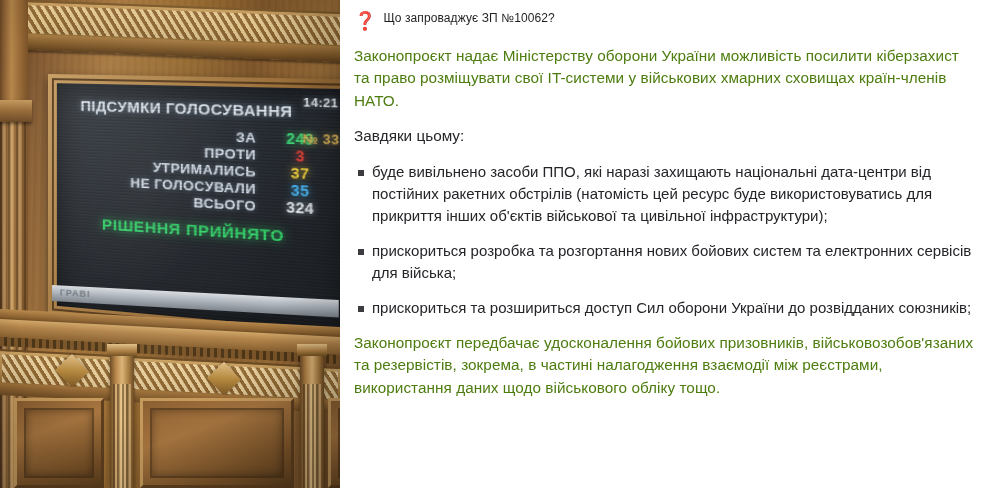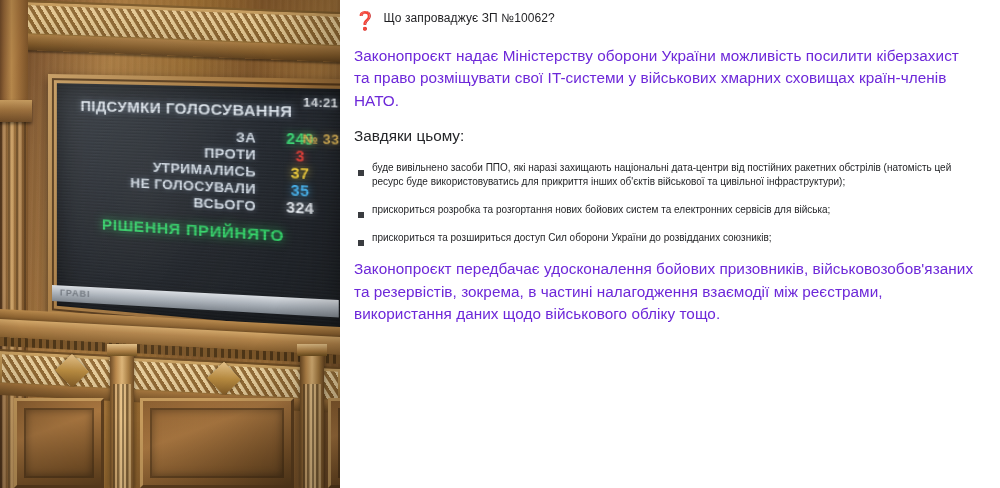--- a/index.html
+++ b/index.html
@@ -322,39 +322,39 @@
   .q-text {
     font-size: 12px;
     font-weight: 400;
     color: #1f1f22;
     line-height: 1.2;
     letter-spacing: .1px;
   }
 
   .para {
     font-size: 15.3px;
-    color: #6d28d9;
+    color: #4d7c0f;
     line-height: 1.47;
     margin: 0 0 13px 0;
     letter-spacing: .05px;
   }
   .lead-in {
     font-size: 15.3px;
     color: #242528;
     line-height: 1.47;
     margin: 0 0 13px 0;
   }
   .bullet-list {
     list-style: none;
     margin: 0 0 0 0;
     padding: 0;
   }
   .bullet-item {
     position: relative;
-    font-size: 10px;
+    font-size: 15px;
     color: #242528;
     line-height: 1.47;
     margin: 0 0 13px 0;
     padding-left: 18px;
   }
   .bullet-item .sq {
     position: absolute;
     left: 4px; top: 9px;
     width: 6px; height: 6px;
     background: #3a3c40;

